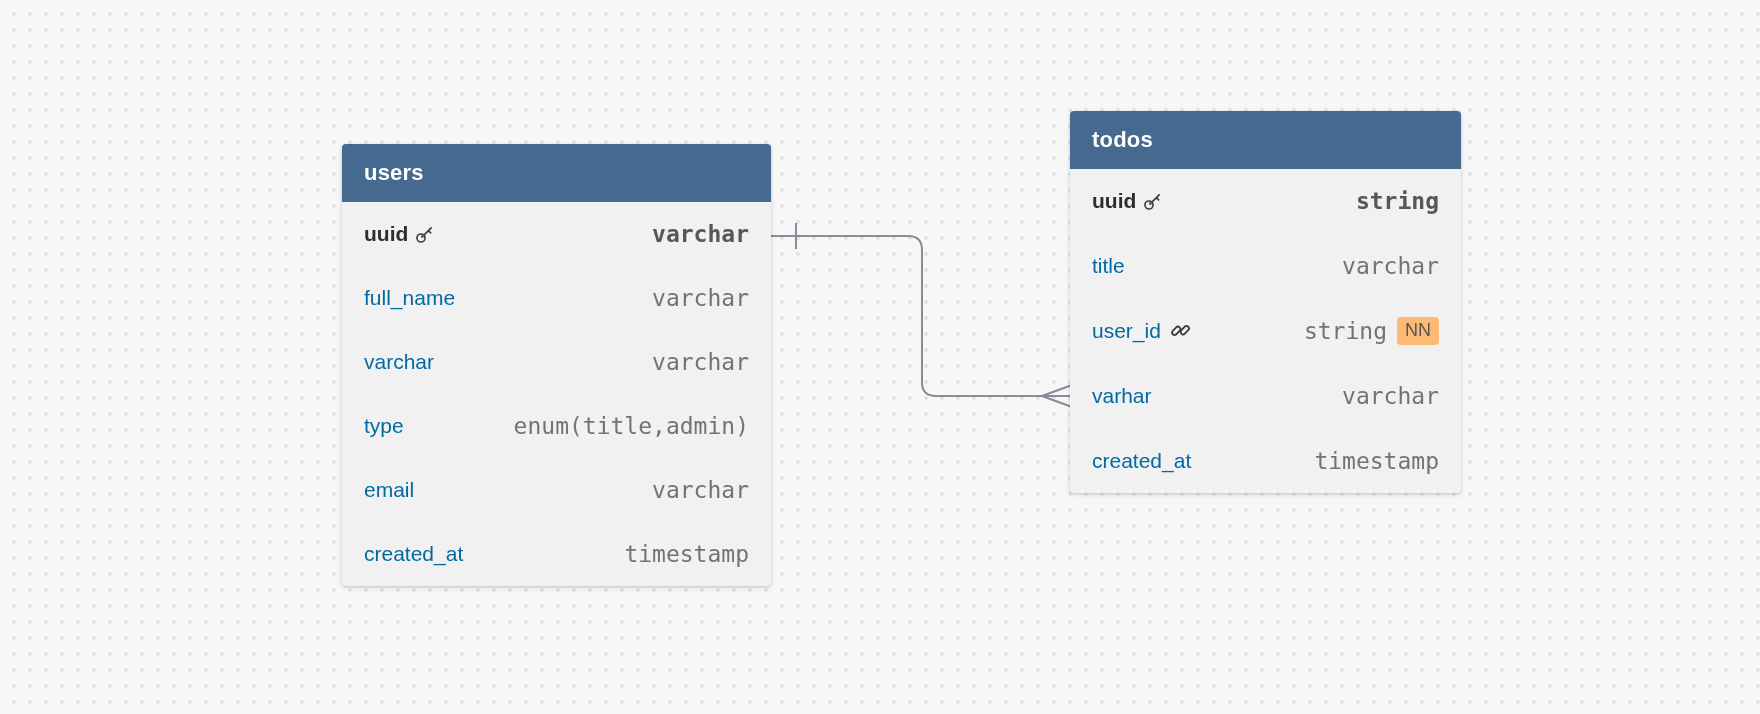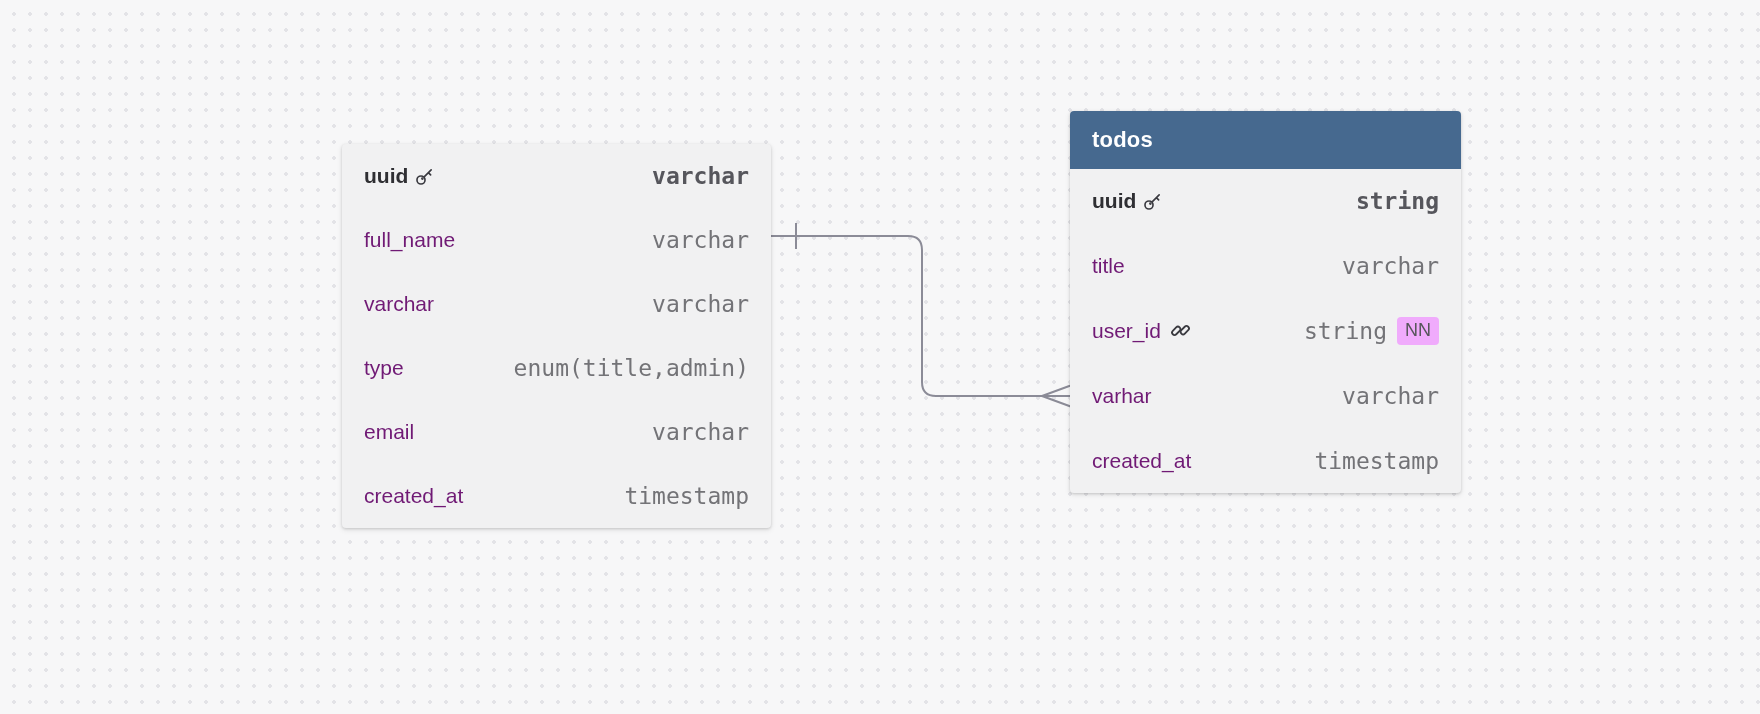--- a/index.html
+++ b/index.html
@@ -58,42 +58,42 @@
     padding: 0 22px;
   }
   .t-users .field-row { height: 64px; }
   .t-todos .field-row { height: 64.8px; }
 
   .field-left {
     display: flex;
     align-items: center;
     gap: 9px;
     font-size: 21px;
-    color: #701a75;
+    color: #0369a1;
   }
   .field-row.pk .field-left { font-weight: 700; color: #2f2f33; gap: 6px; }
 
   .field-right {
     display: flex;
     align-items: center;
     gap: 10px;
   }
 
   .field-type {
     font-family: "DejaVu Sans Mono", monospace;
     font-size: 23px;
     color: #737377;
   }
   .field-row.pk .field-type { font-weight: 700; color: #56565c; }
 
   .nn-badge {
     font-family: "Liberation Sans", sans-serif;
     font-size: 18px;
     color: #55555a;
-    background: #f0abfc;
+    background: #fdba74;
     border-radius: 4px;
     padding: 2px 8px;
     line-height: 1.3;
   }
 
   .ficon { display: inline-flex; width: 21px; height: 21px; }
   .ficon svg { width: 100%; height: 100%; }
 </style>
 </head>
 <body>
@@ -102,20 +102,23 @@
 
   <svg class="connector-layer" viewBox="0 0 1760 714" fill="none" xmlns="http://www.w3.org/2000/svg">
     <g stroke="#8b8b97" stroke-width="2" fill="none">
       <path d="M 760 236 L 908 236 Q 922 236 922 250 L 922 382 Q 922 396 936 396 L 1072 396"></path>
       <path d="M 796 223 L 796 249"></path>
       <path d="M 1042 396 L 1072 385 M 1042 396 L 1072 407"></path>
     </g>
   </svg>
 
   <div class="db-table t-users">
+    <div class="table-header">
+      <span>users</span>
+    </div>
     <div class="table-body">
 
       <div class="field-row pk">
         <span class="field-left">
           <span>uuid</span>
           <span class="ficon">
             <svg viewBox="0 0 24 24" stroke="#3a3a40" stroke-width="1.9" fill="none" stroke-linecap="round" stroke-linejoin="round">
               <circle cx="8" cy="16" r="4.6"></circle>
               <circle cx="9.6" cy="14.4" r="0.6" fill="#3a3a40"></circle>
               <path d="M11.6 12.4 L19.6 4.4 M16.4 7.6 L19 10.2"></path>

